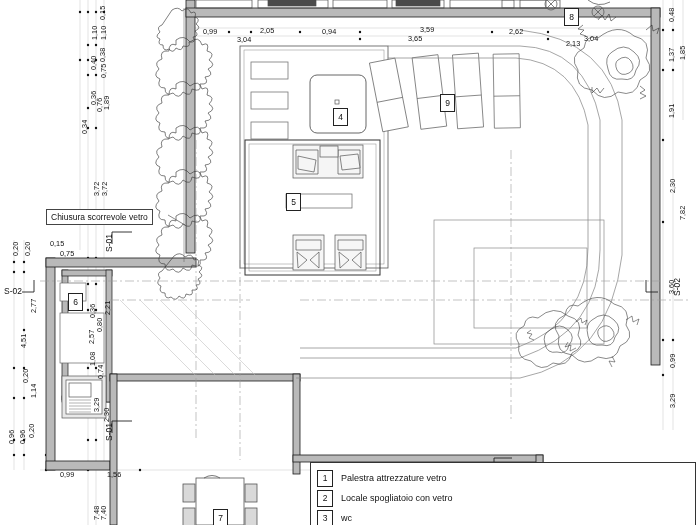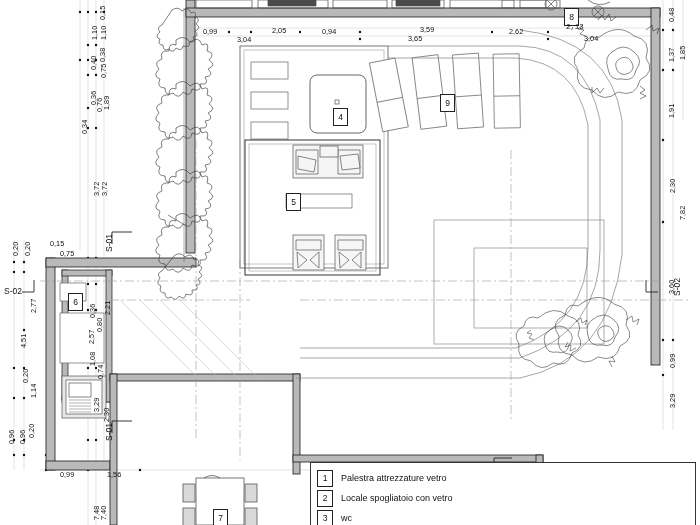--- a/index.html
+++ b/index.html
@@ -392,42 +392,43 @@
       <path d="M658 292 L646 292 L646 280"></path>
       <path d="M494 470 L494 458 L512 458"></path>
     </g>
 
     <g>
       <path d="M168 215 L185 225" stroke="#555" stroke-width="0.7" fill="none"></path>
     </g>
 
   </svg>
 
+  <div class="callout" style="left:46px;top:209px;">Chiusura scorrevole vetro</div>
 
   <div class="secmark v" style="left:104px;top:252px;">S-01</div>
   <div class="secmark v" style="left:104px;top:441px;">S-01</div>
   <div class="secmark" style="left:4px;top:286px;">S-02</div>
   <div class="secmark v" style="left:672px;top:296px;">S-02</div>
   <div class="secmark v" style="left:497px;top:497px;">S-03</div>
 
   <div class="roomtag" style="left:333px;top:108px;">4</div>
   <div class="roomtag" style="left:286px;top:193px;">5</div>
   <div class="roomtag" style="left:68px;top:293px;">6</div>
   <div class="roomtag" style="left:213px;top:509px;">7</div>
   <div class="roomtag" style="left:564px;top:8px;">8</div>
   <div class="roomtag" style="left:440px;top:94px;">9</div>
 
   <div class="dim" style="left:203px;top:28px;">0,99</div>
   <div class="dim" style="left:237px;top:36px;">3,04</div>
-  <div class="dim" style="left:272px;top:27px;text-align:center;">2,05</div>
+  <div class="dim" style="left:260px;top:27px;text-align:center;">2,05</div>
   <div class="dim" style="left:322px;top:28px;">0,94</div>
   <div class="dim" style="left:420px;top:26px;">3,59</div>
   <div class="dim" style="left:408px;top:35px;">3,65</div>
   <div class="dim" style="left:509px;top:28px;">2,62</div>
-  <div class="dim" style="left:566px;top:24px;font-family:Liberation Mono, monospace;">2,13</div>
+  <div class="dim" style="left:566px;top:40px;">2,13</div>
   <div class="dim" style="left:584px;top:35px;">3,04</div>
 
   <div class="dim v" style="left:99px;top:20px;">0,15</div>
   <div class="dim v" style="left:91px;top:40px;">1,10</div>
   <div class="dim v" style="left:100px;top:40px;">1,10</div>
   <div class="dim v" style="left:99px;top:62px;">0,38</div>
   <div class="dim v" style="left:90px;top:70px;">0,40</div>
   <div class="dim v" style="left:100px;top:78px;">0,75</div>
   <div class="dim v" style="left:90px;top:105px;">0,36</div>
   <div class="dim v" style="left:96px;top:112px;">0,76</div>

